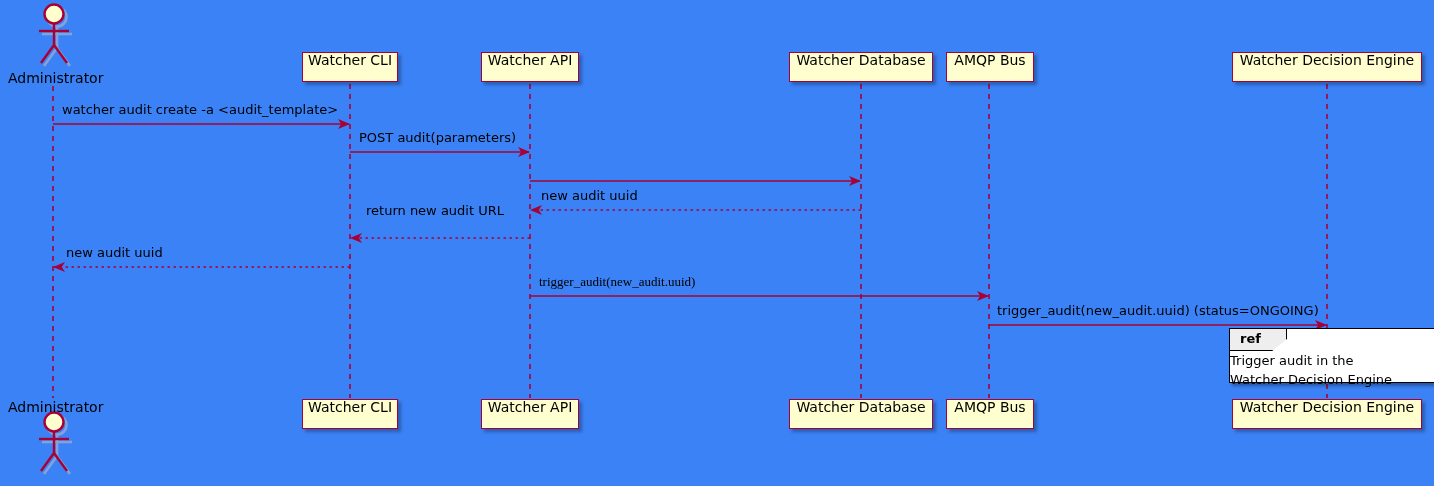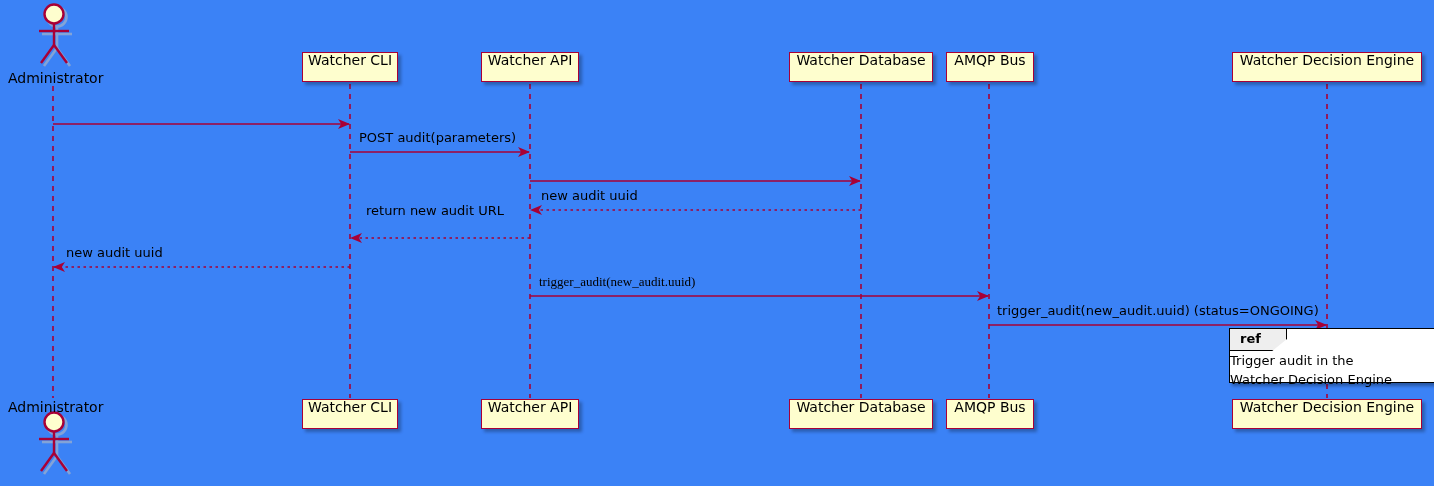--- a/index.html
+++ b/index.html
@@ -193,20 +193,21 @@
   <div class="participant" style="left:789px; top:399px; width:144px; height:30px;">
     <span>Watcher Database</span>
   </div>
   <div class="participant" style="left:946px; top:399px; width:88px; height:30px;">
     <span>AMQP Bus</span>
   </div>
   <div class="participant" style="left:1232px; top:399px; width:190px; height:30px;">
     <span>Watcher Decision Engine</span>
   </div>
 
+  <div class="msg-label" style="left:62px; top:103px;">watcher audit create -a &lt;audit_template&gt;</div>
   <div class="msg-label" style="left:359px; top:131px;">POST audit(parameters)</div>
   <div class="msg-label" style="left:541px; top:189px;">new audit uuid</div>
   <div class="msg-label" style="left:366px; top:204px;">return new audit URL</div>
   <div class="msg-label" style="left:66px; top:246px;">new audit uuid</div>
   <div class="msg-label" style="left:539px; top:275px;font-family:Liberation Serif, serif;">trigger_audit(new_audit.uuid)</div>
   <div class="msg-label" style="left:997px; top:304px;">trigger_audit(new_audit.uuid) (status=ONGOING)</div>
 
   <div class="ref-frag" style="left:1229px; top:328px; width:214px; height:55px;">
     <div class="ref-tab"></div>
     <div class="ref-tab-text">ref</div>

